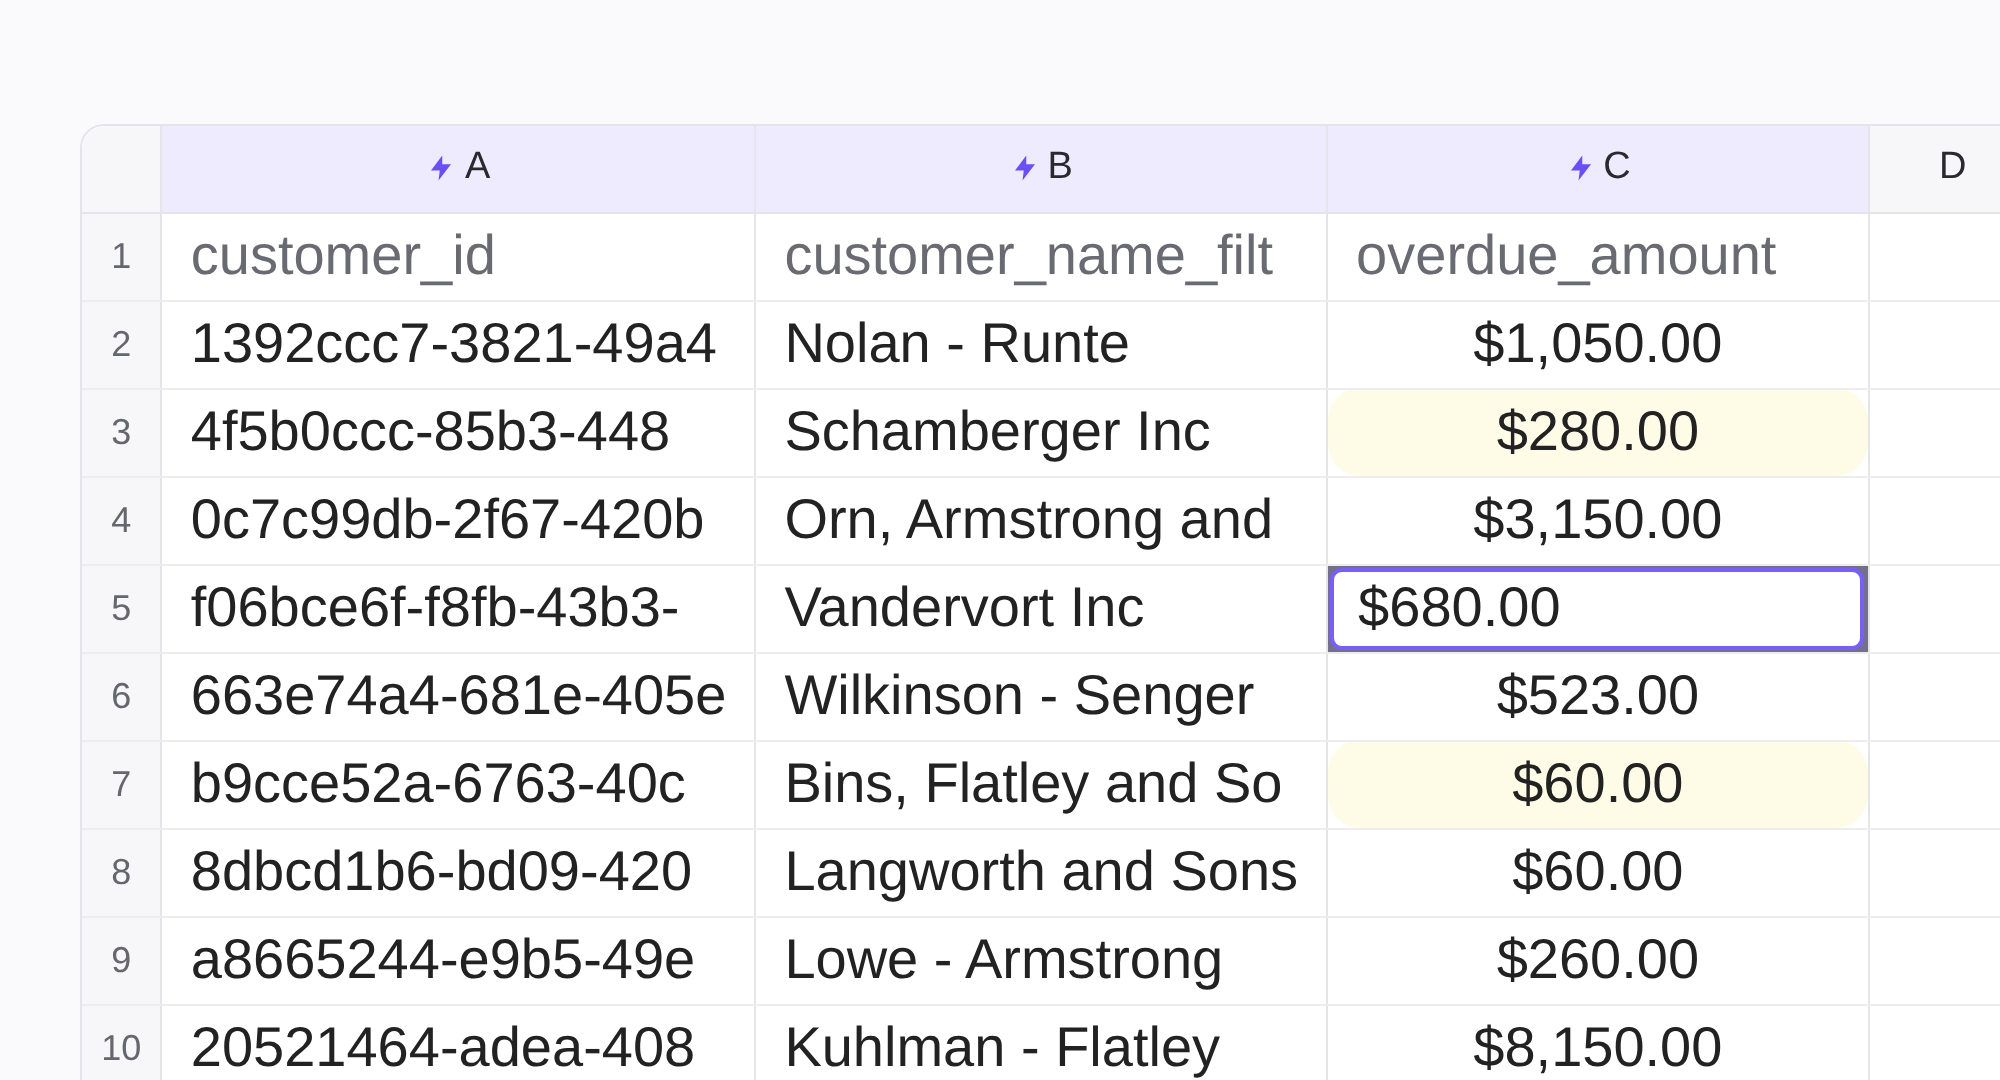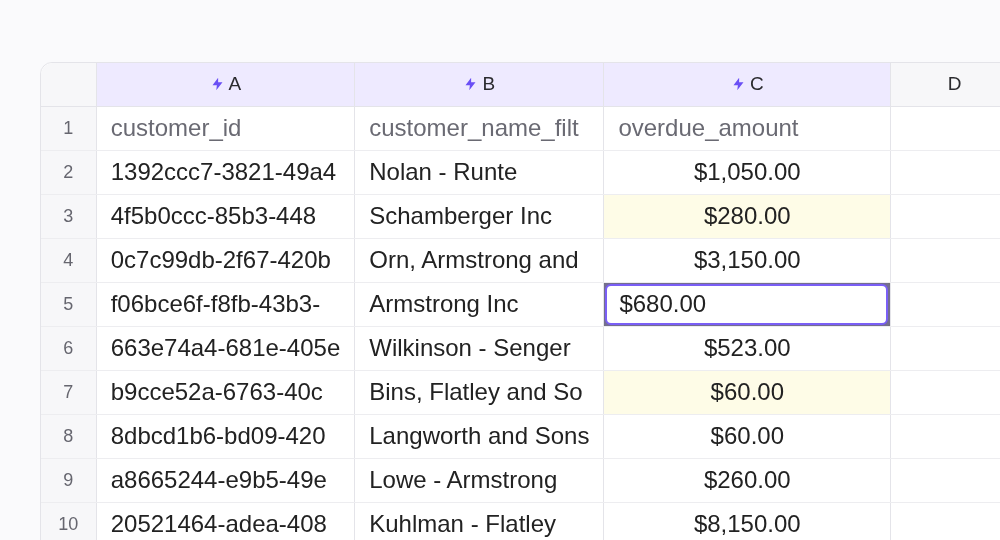--- a/index.html
+++ b/index.html
@@ -80,36 +80,37 @@
       text-align: center;
       font-size: 18px;
       color: #66666f;
       font-weight: 400;
     }
     td.cell {
       height: 44px;
       border-right: 1.5px solid #e4e4e9;
       border-bottom: 1px solid #ededf0;
       padding: 0 14px;
-      font-size: 24px;
+      font-size: 28px;
       color: #222;
       white-space: nowrap;
       overflow: hidden;
       text-overflow: clip;
       position: relative;
       background: #fff;
     }
     td.cell.header-row {
       color: #6a6a73;
     }
     td.cell.amount {
       text-align: center;
     }
     td.cell.amount.highlight {
       background: #fefce7;
+      border-radius: 16px;
     }
     td.cell.selected {
       text-align: left;
       padding: 0;
       background: #737373;
     }
     .cell-selection {
       position: absolute;
       inset: 1px 2px 1px 1px;
       border: 2.5px solid #7a5ff6;
@@ -191,21 +192,21 @@
         <tr>
           <th class="row-header">4</th>
           <td class="cell col-a">0c7c99db-2f67-420b</td>
           <td class="cell col-b">Orn, Armstrong and</td>
           <td class="cell col-c amount">$3,150.00</td>
           <td class="cell col-d"></td>
         </tr>
         <tr>
           <th class="row-header">5</th>
           <td class="cell col-a">f06bce6f-f8fb-43b3-</td>
-          <td class="cell col-b">Armstrong Inc</td>
+          <td class="cell col-b">Vandervort Inc</td>
           <td class="cell col-c selected">
             <div class="cell-selection">
               <span>$680.00</span>
             </div>
           </td>
           <td class="cell col-d"></td>
         </tr>
         <tr>
           <th class="row-header">6</th>
           <td class="cell col-a">663e74a4-681e-405e</td>

